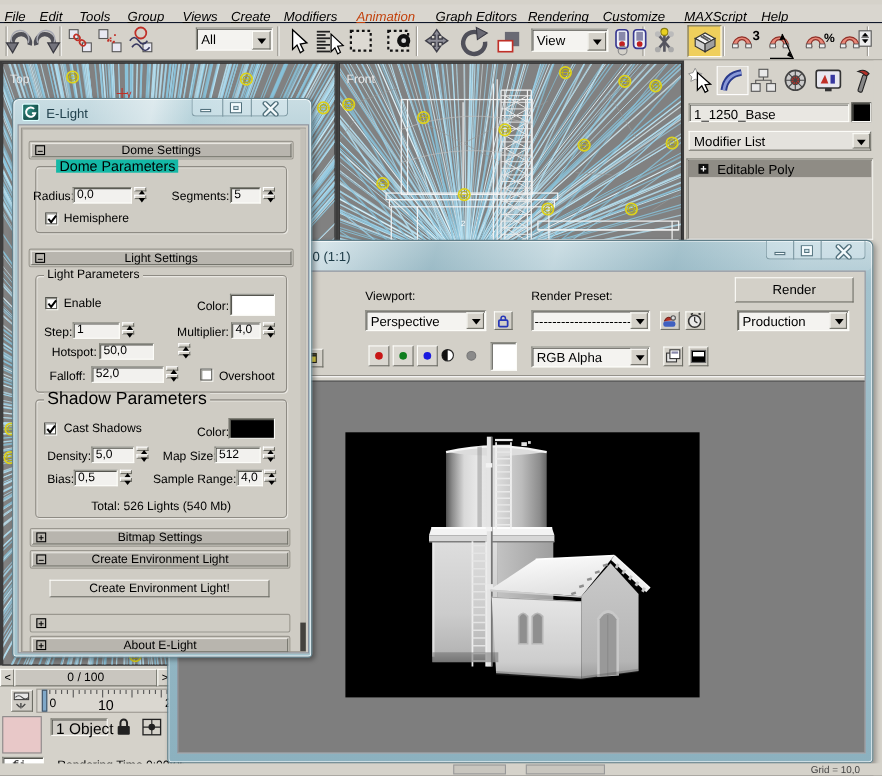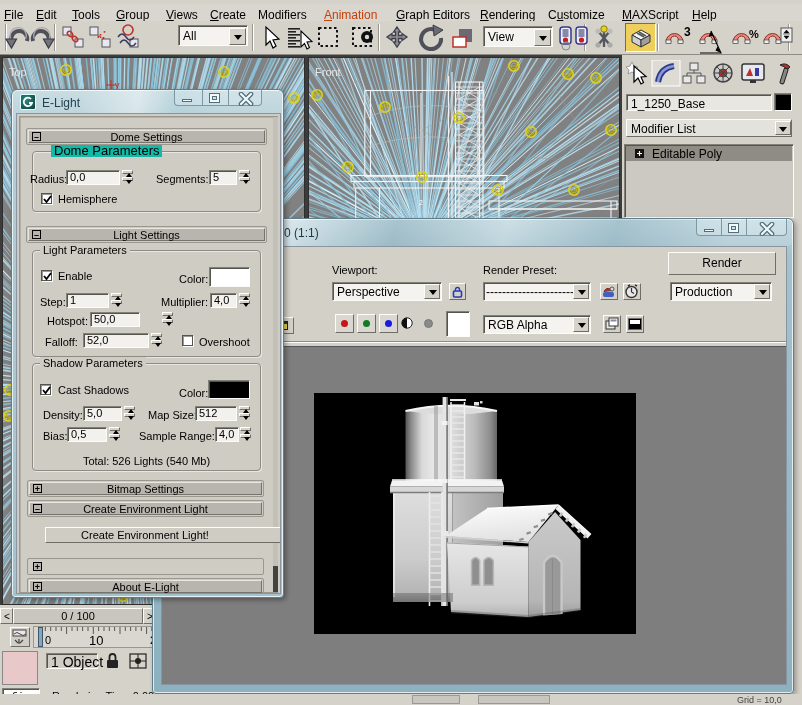--- a/index.html
+++ b/index.html
@@ -1,13 +1,13 @@
 <!DOCTYPE html>
 <html><head><meta charset="utf-8"><style>html,body{margin:0;padding:0;} *{box-sizing:border-box;}body{width:802px;height:705px;position:relative;overflow:hidden;font-family:"Liberation Sans",sans-serif;background:#d5d2ca;color:#000;}div{position:absolute;} svg{position:absolute;left:0;top:0;}.u{text-decoration:underline;}</style></head><body>
-<div style="left:0;top:4px;width:802px;height:21px;background:#d9d6cf;border-bottom:2px solid #0f172a;">
+<div style="left:0;top:4px;width:802px;height:21px;background:#d9d6cf;border-bottom:5px solid #0f172a;font-style:italic;">
     <div style="position:absolute;left:4px;top:4px;font-size:12px;line-height:14px;white-space:nowrap;color:#000;"><span class="u">F</span>ile</div>
     <div style="position:absolute;left:36px;top:4px;font-size:12px;line-height:14px;white-space:nowrap;color:#000;"><span class="u">E</span>dit</div>
     <div style="position:absolute;left:72px;top:4px;font-size:12px;line-height:14px;white-space:nowrap;color:#000;"><span class="u">T</span>ools</div>
     <div style="position:absolute;left:116px;top:4px;font-size:12px;line-height:14px;white-space:nowrap;color:#000;"><span class="u">G</span>roup</div>
     <div style="position:absolute;left:166px;top:4px;font-size:12px;line-height:14px;white-space:nowrap;color:#000;"><span class="u">V</span>iews</div>
     <div style="position:absolute;left:210px;top:4px;font-size:12px;line-height:14px;white-space:nowrap;color:#000;"><span class="u">C</span>reate</div>
     <div style="position:absolute;left:258px;top:4px;font-size:12px;line-height:14px;white-space:nowrap;color:#000;">Modifiers</div>
     <div style="position:absolute;left:324px;top:4px;font-size:12px;line-height:14px;white-space:nowrap;color:#c2410c;"><span class="u">A</span>nimation</div>
     <div style="position:absolute;left:396px;top:4px;font-size:12px;line-height:14px;white-space:nowrap;color:#000;"><span class="u">G</span>raph Editors</div>
     <div style="position:absolute;left:480px;top:4px;font-size:12px;line-height:14px;white-space:nowrap;color:#000;"><span class="u">R</span>endering</div>
@@ -1478,21 +1478,21 @@
           <div style="position:absolute;left:0;top:0px;width:11px;height:4px;background:#d5d2ca;border-top:1px solid #fff;border-left:1px solid #fff;border-bottom:1px solid #6e6e66;border-right:1px solid #6e6e66;">
             <div style="position:absolute;left:3px;top:2px;width:0;height:0;border-left:3px solid transparent;border-right:3px solid transparent;border-bottom:4px solid #000;"></div>
           </div>
           <div style="position:absolute;left:0;top:7px;width:11px;height:4px;background:#d5d2ca;border-top:1px solid #fff;border-left:1px solid #fff;border-bottom:1px solid #6e6e66;border-right:1px solid #6e6e66;">
             <div style="position:absolute;left:3px;top:2px;width:0;height:0;border-left:3px solid transparent;border-right:3px solid transparent;border-top:4px solid #000;"></div>
           </div>
         </div>
         <div style="position:absolute;left:169px;top:221px;width:11px;height:11px;background:#fff;border:1px solid #55554f;box-shadow:1px 1px 0 #fcfcf8, inset 1px 1px 0 #9a9a92;"></div>
         <div style="position:absolute;left:186px;top:222px;font-size:11px;line-height:13px;white-space:nowrap;color:#000;">Overshoot</div>
         <div style="position:absolute;left:19px;top:249px;width:229px;height:108px;border:1px solid #8e8b84;border-radius:4px;box-shadow:inset 1px 1px 0 #e9e7e2, 1px 1px 0 #e9e7e2;"></div>
-        <div style="position:absolute;left:27px;top:243px;background:#cfccc4;padding:0 3px;font-size:11px;line-height:12px;">Shadow Parameters</div>
+        <div style="position:absolute;left:27px;top:243px;background:#cfccc4;padding:0 3px;font-size:16px;line-height:12px;">Shadow Parameters</div>
         <div style="position:absolute;left:27px;top:270px;width:11px;height:11px;background:#fff;border:1px solid #55554f;box-shadow:1px 1px 0 #fcfcf8, inset 1px 1px 0 #9a9a92;">
           <svg width="11" height="11" style="position:absolute;left:0;top:0">
             <path d="M2 5 L4.5 8 L9 2" stroke="#000" stroke-width="1.8" fill="none"></path>
           </svg>
         </div>
         <div style="position:absolute;left:45px;top:270px;font-size:11px;line-height:13px;white-space:nowrap;color:#000;">Cast Shadows</div>
         <div style="position:absolute;left:166px;top:273px;font-size:11px;line-height:13px;white-space:nowrap;color:#000;">Color:</div>
         <div style="position:absolute;left:195px;top:266px;width:42px;height:19px;background:#000;border-top:1px solid #818178;border-left:1px solid #818178;border-bottom:1px solid #fcfcf8;border-right:1px solid #fcfcf8;box-shadow:inset 1px 1px 0 #55554f;"></div>
         <div style="position:absolute;left:30px;top:295px;font-size:11px;line-height:13px;white-space:nowrap;color:#000;">Density:</div>
         <div style="position:absolute;left:70px;top:292px;width:39px;height:15px;background:#f2f1ee;border-top:1px solid #818178;border-left:1px solid #818178;border-bottom:1px solid #fcfcf8;border-right:1px solid #fcfcf8;box-shadow:inset 1px 1px 0 #55554f;">
@@ -1542,21 +1542,21 @@
             <div style="position:absolute;left:3px;top:2px;width:0;height:0;border-left:3px solid transparent;border-right:3px solid transparent;border-top:4px solid #000;"></div>
           </div>
         </div>
         <div style="left:20px;top:341px;width:227px;text-align:center;font-size:11px;">Total: 526 Lights (540 Mb)</div>
         <div style="position:absolute;left:14px;top:366px;width:237px;height:17px;border:1px solid #9a978f;border-radius:2px;"></div>
         <div style="position:absolute;left:16px;top:368px;width:233px;height:13px;background:#b8b5ae;border-top:1px solid #e8e6e1;border-left:1px solid #e8e6e1;border-bottom:1px solid #74746c;border-right:1px solid #74746c;text-align:center;font-size:11px;line-height:13px;color:#000;">Bitmap Settings</div>
         <div style="position:absolute;left:20px;top:370px;width:9px;height:9px;border:1px solid #000;font-size:9px;line-height:8px;text-align:center;font-weight:bold;background:#b8b5ae;">+</div>
         <div style="position:absolute;left:14px;top:386px;width:237px;height:17px;border:1px solid #9a978f;border-radius:2px;"></div>
         <div style="position:absolute;left:16px;top:388px;width:233px;height:13px;background:#b8b5ae;border-top:1px solid #e8e6e1;border-left:1px solid #e8e6e1;border-bottom:1px solid #74746c;border-right:1px solid #74746c;text-align:center;font-size:11px;line-height:13px;color:#000;">Create Environment Light</div>
         <div style="position:absolute;left:20px;top:390px;width:9px;height:9px;border:1px solid #000;font-size:9px;line-height:8px;text-align:center;font-weight:bold;background:#b8b5ae;">–</div>
-        <div style="position:absolute;left:32px;top:413px;width:236px;height:16px;background:#cfccc4;border-top:1px solid #fcfcf8;border-left:1px solid #fcfcf8;border-bottom:1px solid #6e6e66;border-right:1px solid #6e6e66;">
+        <div style="position:absolute;left:32px;top:413px;width:200px;height:16px;background:#cfccc4;border-top:1px solid #fcfcf8;border-left:1px solid #fcfcf8;border-bottom:1px solid #6e6e66;border-right:1px solid #6e6e66;">
           <div style="left:0;top:0;width:198px;text-align:center;font-size:11px;line-height:15px;">Create Environment Light!</div>
         </div>
         <div style="position:absolute;left:14px;top:444px;width:237px;height:17px;border:1px solid #9a978f;border-radius:2px;"></div>
         <div style="position:absolute;left:20px;top:448px;width:9px;height:9px;border:1px solid #000;font-size:9px;line-height:8px;text-align:center;font-weight:bold;background:#b8b5ae;">+</div>
         <div style="position:absolute;left:14px;top:464px;width:237px;height:17px;border:1px solid #9a978f;border-radius:2px;"></div>
         <div style="position:absolute;left:16px;top:466px;width:233px;height:13px;background:#b8b5ae;border-top:1px solid #e8e6e1;border-left:1px solid #e8e6e1;border-bottom:1px solid #74746c;border-right:1px solid #74746c;text-align:center;font-size:11px;line-height:13px;color:#000;">About E-Light</div>
         <div style="position:absolute;left:20px;top:468px;width:9px;height:9px;border:1px solid #000;font-size:9px;line-height:8px;text-align:center;font-weight:bold;background:#b8b5ae;">+</div>
       </div>
     </div>
   </div>

